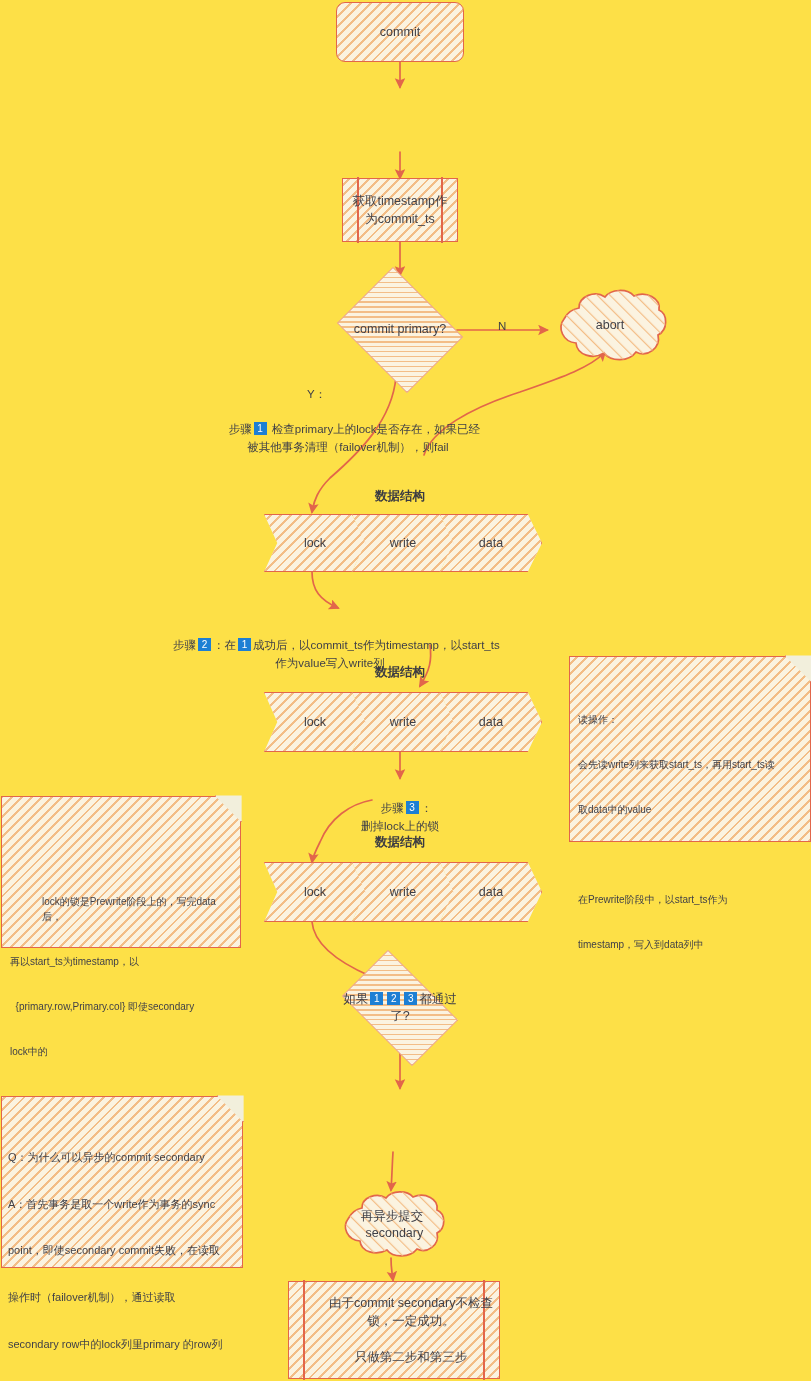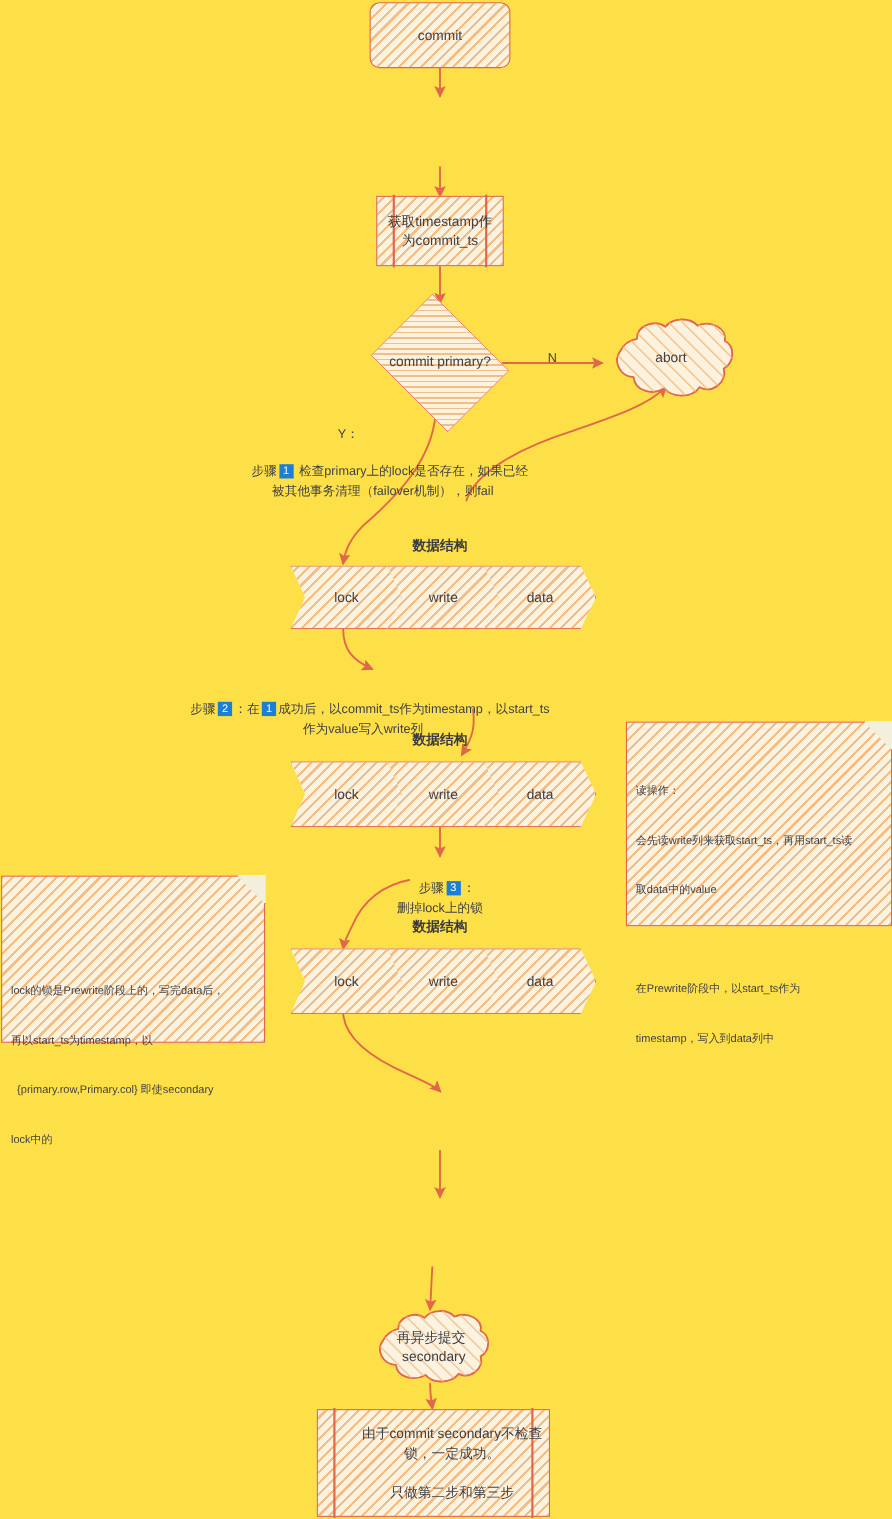--- a/index.html
+++ b/index.html
@@ -312,41 +312,60 @@
     <span class="ntext">timestamp，写入到data列中</span>
   </div>
 
   <div class="anno" style="left:330px; top:782px; width:140px;">
     <span>步骤</span><span class="badge">3</span><span>：
 删掉lock上的锁</span>
   </div>
 
   <div class="note hatch" style="left:1px; top:796px; width:240px; height:152px;">
     <span class="fold"></span>
-    <span class="ntext" style="margin-top:42px;">lock的锁是Prewrite阶段上的，写完data后，</span>
+    <span class="ntext" style="margin-top:42px;margin-left:32px;">lock的锁是Prewrite阶段上的，写完data后，</span>
     <span class="ntext">再以start_ts为timestamp，以</span>
     <span class="ntext">  {primary.row,Primary.col} 即使secondary</span>
     <span class="ntext">lock中的</span>
   </div>
 
   <div class="ds-title" style="left:330px; top:834px; width:140px;">数据结构</div>
   <div class="chev" style="left:264px; top:862px; width:102px; height:60px;">
     <div class="chshape hatch"></div>
     <span class="lbl">lock</span>
   </div>
   <div class="chev" style="left:352px; top:862px; width:102px; height:60px;">
     <div class="chshape hatch"></div>
     <span class="lbl">write</span>
   </div>
   <div class="chev" style="left:440px; top:862px; width:102px; height:60px;">
     <div class="chshape hatch"></div>
     <span class="lbl">data</span>
   </div>
 
-
+  <div class="diamond" style="left:330px; top:962px; width:140px; height:92px;">
+    <div class="dshape hatch"></div>
+    <span class="lbl" style="white-space:pre-line;"><span>如果</span><span class="badge">1</span><span class="badge">2</span><span class="badge">3</span><span>都通过
+了?</span></span>
+  </div>
+
+  <div class="note hatch" style="left:1px; top:1096px; width:242px; height:172px; padding:6px 6px; line-height:1.42; font-size:11px;">
+    <span class="fold"></span>
+    <span class="ntext">Q：为什么可以异步的commit secondary</span>
+    <span class="ntext">A：首先事务是取一个write作为事务的sync</span>
+    <span class="ntext">point，即使secondary commit失败，在读取</span>
+    <span class="ntext">操作时（failover机制），通过读取</span>
+    <span class="ntext">secondary row中的lock列里primary 的row列</span>
+    
+    
+    
+    
+    
+    
+  </div>
 
 
   <div class="cloud" style="left:336px; top:1190px; width:112px; height:70px;">
     <svg viewBox="0 0 112 70">
       <path d="M26,18 C26,7 41,2 50,8 C56,0 71,0 77,7 C89,2 103,9 101,20
                C110,24 110,38 101,43 C104,55 91,64 81,59 C74,68 57,68 51,60
                C40,66 25,62 24,51 C11,50 6,37 12,29 C15,23 21,19 26,18 Z" fill="#fbf3e0" stroke="#e2664a" stroke-width="1.7"></path>
       <path d="M26,18 C26,7 41,2 50,8 C56,0 71,0 77,7 C89,2 103,9 101,20
                C110,24 110,38 101,43 C104,55 91,64 81,59 C74,68 57,68 51,60
                C40,66 25,62 24,51 C11,50 6,37 12,29 C15,23 21,19 26,18 Z" fill="url(#hp2)" stroke="none"></path>

